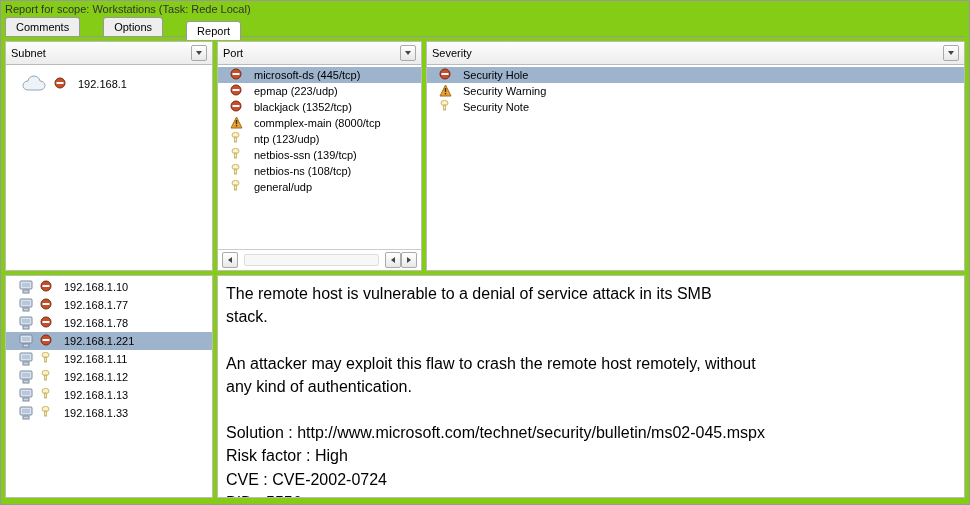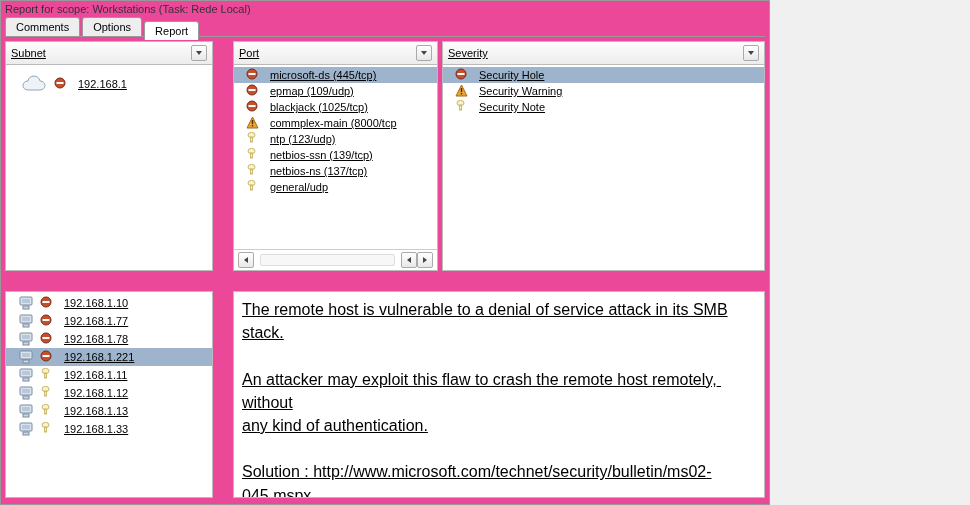--- a/index.html
+++ b/index.html
@@ -6,58 +6,58 @@
 body {
   font-family: "Lucida Grande", "Segoe UI", Arial, sans-serif;
   font-size: 11px;
   background: #f0f0f0;
   color: #000;
   width: 970px;
   height: 505px;
   overflow: hidden;
 }
 .window {
-  width: 770px;
+  width: 970px;
   height: 505px;
   border: 1px solid #999;
-  background: #ec4899;
+  background: #84cc16;
 }
 .title-area {
   font-size: 11px;
   padding: 2px 4px 0 4px;
   color: #333;
   position: relative;
 }
 .tabs {
   display: flex;
   margin: 2px 4px 0 4px;
   border-bottom: 1px solid #999;
+  gap: 21px;
 }
 .tab {
   padding: 3px 10px;
   border: 1px solid #999;
   border-bottom: none;
   border-radius: 3px 3px 0 0;
   background: #eee;
   margin-right: 2px;
   cursor: pointer;
 }
 .tab.active {
   background: #fff;
   position: relative;
   top: 4px;
 }
 .content {
   display: grid;
   grid-template-columns: 208px 1fr;
   grid-template-rows: 230px 1fr;
-  gap: 20px;
+  gap: 4px;
   padding: 4px;
   height: calc(505px - 40px);
-  text-decoration: underline;
 }
 .panel {
   border: 1px solid #bbb;
   background: #fff;
   display: flex;
   flex-direction: column;
   overflow: hidden;
 }
 .panel .header {
   display: flex;
@@ -226,30 +226,30 @@
               </span>
               <span class="label">microsoft-ds (445/tcp)</span>
             </div>
             <div class="item">
               <span class="sev-icon">
                 <svg id="i-hole" width="12" height="12" viewBox="0 0 12 12">
                   <circle cx="6" cy="6" r="5" fill="#c84f2b" stroke="#7a2a12"></circle>
                   <rect x="2.5" y="5" width="7" height="2" fill="#fff"></rect>
                 </svg>
               </span>
-              <span class="label">epmap (109/udp)</span>
+              <span class="label">epmap (223/udp)</span>
             </div>
             <div class="item">
               <span class="sev-icon">
                 <svg id="i-hole" width="12" height="12" viewBox="0 0 12 12">
                   <circle cx="6" cy="6" r="5" fill="#c84f2b" stroke="#7a2a12"></circle>
                   <rect x="2.5" y="5" width="7" height="2" fill="#fff"></rect>
                 </svg>
               </span>
-              <span class="label">blackjack (1025/tcp)</span>
+              <span class="label">blackjack (1352/tcp)</span>
             </div>
             <div class="item">
               <span class="sev-icon">
                 <svg id="i-warning" width="13" height="13" viewBox="0 0 13 13">
                   <polygon points="6.5,1 12,12 1,12" fill="#e8a43a" stroke="#a86b10"></polygon>
                   <rect x="5.8" y="4" width="1.4" height="4" fill="#4a2a00"></rect>
                   <rect x="5.8" y="9" width="1.4" height="1.4" fill="#4a2a00"></rect>
                 </svg>
               </span>
               <span class="label">commplex-main (8000/tcp</span>
@@ -272,21 +272,21 @@
               </span>
               <span class="label">netbios-ssn (139/tcp)</span>
             </div>
             <div class="item">
               <span class="sev-icon">
                 <svg id="i-note" width="11" height="11" viewBox="0 0 11 11">
                   <ellipse cx="5.5" cy="3" rx="3.5" ry="2.6" fill="#fdf3c6" stroke="#c9b56a"></ellipse>
                   <rect x="4.6" y="5" width="1.8" height="5" fill="#fdf3c6" stroke="#c9b56a"></rect>
                 </svg>
               </span>
-              <span class="label">netbios-ns (137/tcp)</span>
+              <span class="label">netbios-ns (108/tcp)</span>
             </div>
             <div class="item">
               <span class="sev-icon">
                 <svg id="i-note" width="11" height="11" viewBox="0 0 11 11">
                   <ellipse cx="5.5" cy="3" rx="3.5" ry="2.6" fill="#fdf3c6" stroke="#c9b56a"></ellipse>
                   <rect x="4.6" y="5" width="1.8" height="5" fill="#fdf3c6" stroke="#c9b56a"></rect>
                 </svg>
               </span>
               <span class="label">general/udp</span>
             </div>

